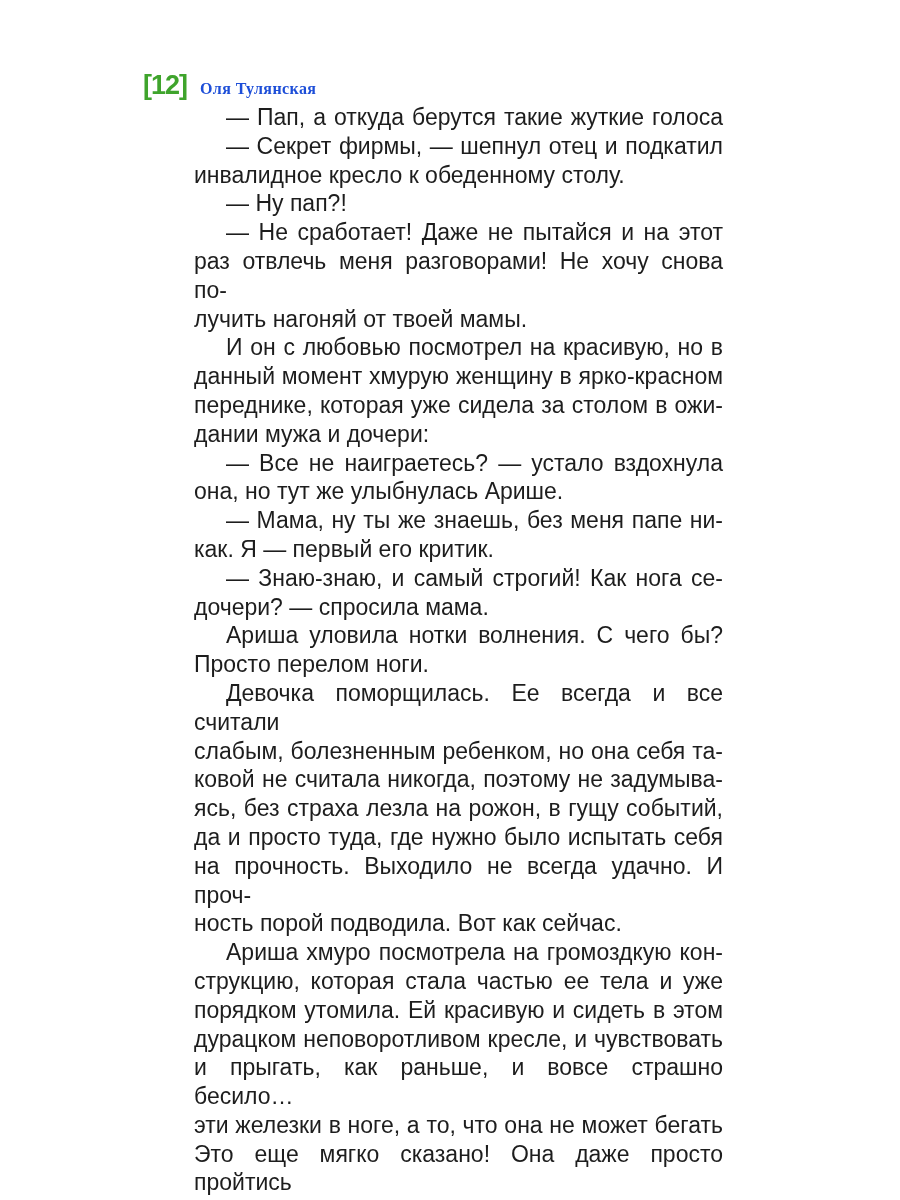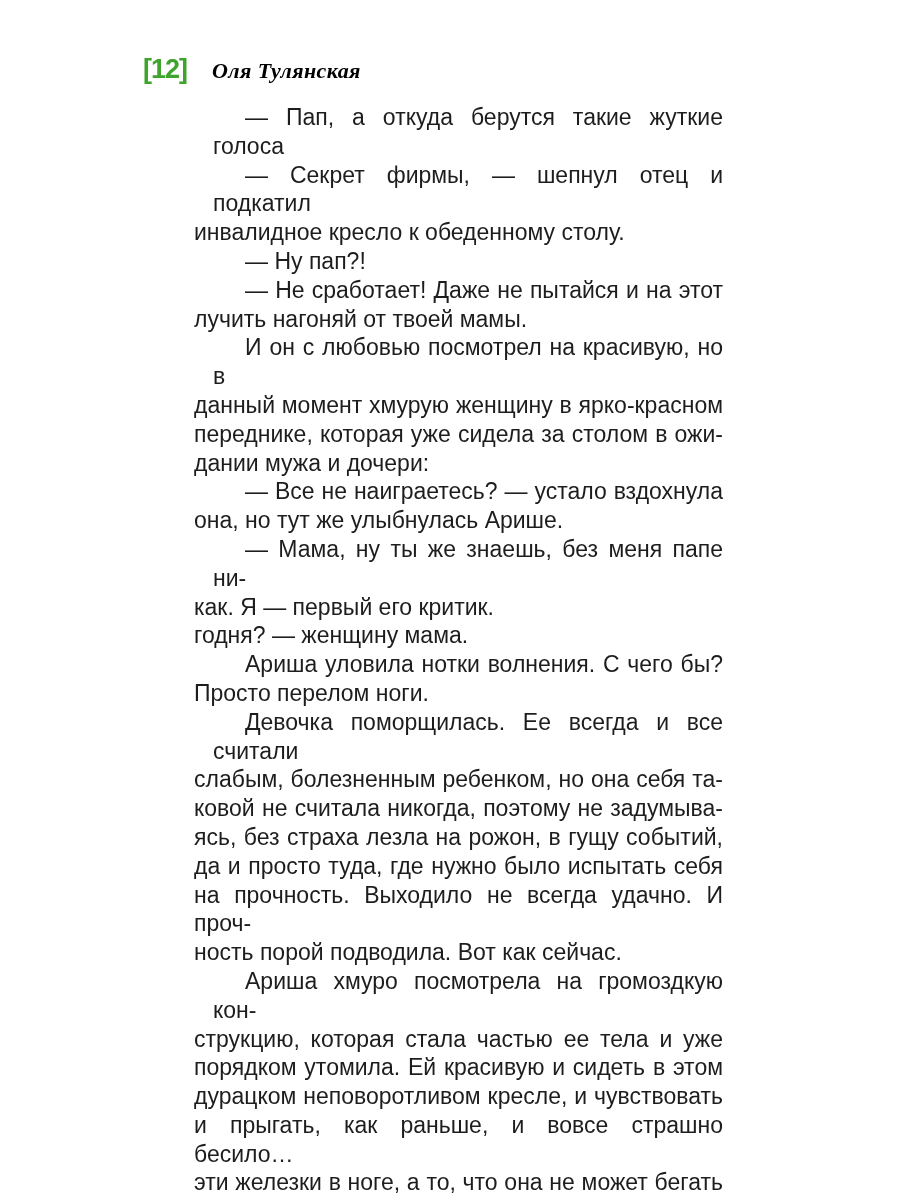--- a/index.html
+++ b/index.html
@@ -11,87 +11,87 @@
   html,body{width:900px;height:1200px;}
   body{
     background:var(--paper);
     font-family:"Liberation Sans",sans-serif;
     position:relative;
     overflow:hidden;
   }
   .page-header{
     position:absolute;
     left:143px;
-    top:54px;
+    top:70px;
     display:flex;
     align-items:baseline;
-    gap:25px;
+    gap:13px;
     white-space:nowrap;
   }
   .page-num{
     color:var(--accent);
     font-family:"Liberation Sans",sans-serif;
     font-weight:700;
     font-size:27px;
     letter-spacing:-1px;
   }
   .author{
-    color:#000000;
+    color:#1d4ed8;
     font-family:"Liberation Serif",serif;
     font-weight:700;
-    font-size:22px;
+    font-size:16px;
     letter-spacing:0.4px;
-    font-style:italic;
   }
   .text-block{
     position:absolute;
     left:194px;
     top:103px;
     width:529px;
     color:var(--ink);
     font-size:23px;
     line-height:28.8px;
   }
   .line{
     text-align:justify;
     text-align-last:justify;
     white-space:normal;
   }
   .line.first{
     text-indent:32px;
-    margin-left:19px;
   }
   .line.end{
     text-align-last:left;
   }
 </style>
 </head>
 <body>
 
 <header class="page-header">
   <span class="page-num">[12]</span>
   <span class="author">Оля Тулянская</span>
 </header>
 
 <main class="text-block" id="text-block">
     <div class="line first">— Пап, а откуда берутся такие жуткие голоса</div>
     <div class="line first">— Секрет фирмы, — шепнул отец и подкатил</div>
     <div class="line end">инвалидное кресло к обеденному столу.</div>
     <div class="line first end">— Ну пап?!</div>
     <div class="line first">— Не сработает! Даже не пытайся и на этот</div>
+    <div class="line">раз отвлечь меня разговорами! Не хочу снова по-</div>
     <div class="line end">лучить нагоняй от твоей мамы.</div>
     <div class="line first">И он с любовью посмотрел на красивую, но в</div>
     <div class="line">данный момент хмурую женщину в ярко-красном</div>
     <div class="line">переднике, которая уже сидела за столом в ожи-</div>
     <div class="line end">дании мужа и дочери:</div>
     <div class="line first">— Все не наиграетесь? — устало вздохнула</div>
     <div class="line end">она, но тут же улыбнулась Арише.</div>
     <div class="line first">— Мама, ну ты же знаешь, без меня папе ни-</div>
     <div class="line end">как. Я — первый его критик.</div>
-    <div class="line end">годня? — женщину мама.</div>
+    <div class="line first">— Знаю-знаю, и самый строгий! Как нога се-</div>
+    <div class="line end">дочери? — спросила мама.</div>
     <div class="line first">Ариша уловила нотки волнения. С чего бы?</div>
     <div class="line end">Просто перелом ноги.</div>
     <div class="line first">Девочка поморщилась. Ее всегда и все считали</div>
     <div class="line">слабым, болезненным ребенком, но она себя та-</div>
     <div class="line">ковой не считала никогда, поэтому не задумыва-</div>
     <div class="line">ясь, без страха лезла на рожон, в гущу событий,</div>
     <div class="line">да и просто туда, где нужно было испытать себя</div>
     <div class="line">на прочность. Выходило не всегда удачно. И проч-</div>
     <div class="line end">ность порой подводила. Вот как сейчас.</div>
     <div class="line first">Ариша хмуро посмотрела на громоздкую кон-</div>

